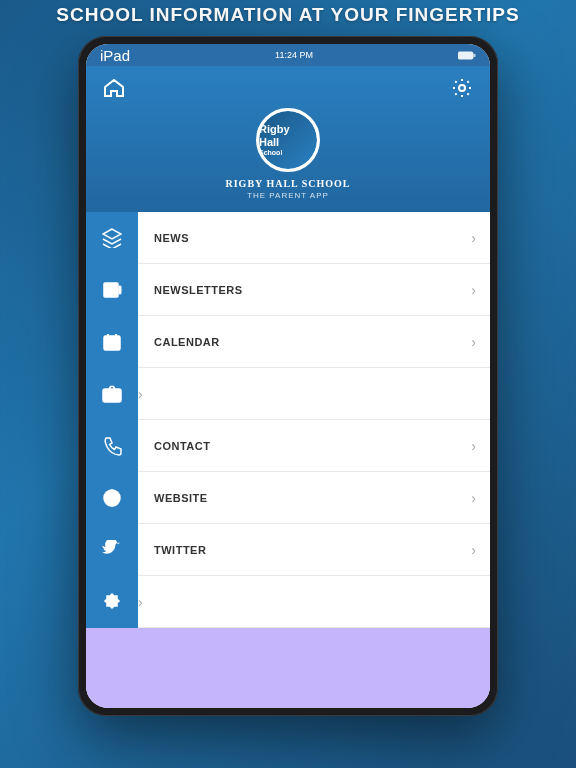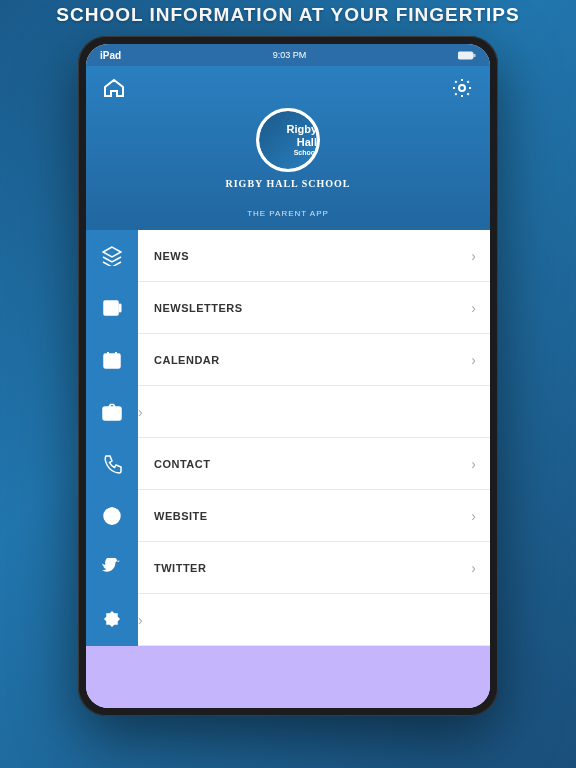--- a/index.html
+++ b/index.html
@@ -50,21 +50,21 @@
       background: #2a6da8;
       display: flex;
       align-items: center;
       justify-content: space-between;
       padding: 4px 14px;
       font-size: 9px;
       color: white;
       height: 22px;
     }
 
-    .status-left { font-size: 10px; font-weight: bold; }
+    .status-left { font-size: 15px; }
     .status-center { font-size: 9px; font-weight: 500; }
     .status-right { font-size: 9px; display: flex; gap: 3px; align-items: center; }
 
     .app-header {
       background: linear-gradient(180deg, #2a7fc0 0%, #2167a0 100%);
       display: flex;
       align-items: center;
       justify-content: space-between;
       padding: 8px 14px 12px;
       flex-direction: column;
@@ -108,21 +108,21 @@
       overflow: hidden;
     }
 
     .logo-inner {
       width: 58px;
       height: 58px;
       border-radius: 50%;
       background: linear-gradient(135deg, #1a5a8a, #2a7fc0);
       display: flex;
       flex-direction: column;
-      align-items: flex-end;
+      align-items: flex-start;
       justify-content: center;
       color: white;
       font-size: 9px;
       font-weight: 700;
       text-align: center;
       line-height: 1.2;
     }
 
     .school-name {
       color: white;
@@ -132,21 +132,21 @@
       margin-top: 6px;
       text-transform: uppercase;
       font-family: Liberation Serif, serif;
     }
 
     .school-subtitle {
       color: rgba(255,255,255,0.8);
       font-size: 8px;
       letter-spacing: 1px;
       text-transform: uppercase;
-      margin-top: 20px;
+      margin-top: 2px;
     }
 
     .menu-list {
       flex: 1;
       background: #c4b5fd;
       overflow-y: auto;
     }
 
     .menu-item {
       display: flex;
@@ -193,21 +193,21 @@
 </head>
 <body>
 
 <p class="page-title">SCHOOL INFORMATION AT YOUR FINGERTIPS</p>
 
 <div class="tablet-frame">
   <div class="tablet-screen">
 
     <div class="status-bar">
       <span class="status-left">iPad</span>
-      <span class="status-center">9:03 PM</span>
+      <span class="status-center">11:24 PM</span>
       <span class="status-right">
         <svg width="18" height="9" viewBox="0 0 18 9" fill="white">
             <rect x="0" y="1" width="15" height="7" rx="1.5" stroke="white" stroke-width="1" fill="white" opacity="0.9"></rect>
             <rect x="15.5" y="3" width="2" height="3" rx="0.5" fill="white" opacity="0.7"></rect>
           </svg>
       </span>
     </div>
 
     <div class="app-header">
       <div class="header-icons-row">

